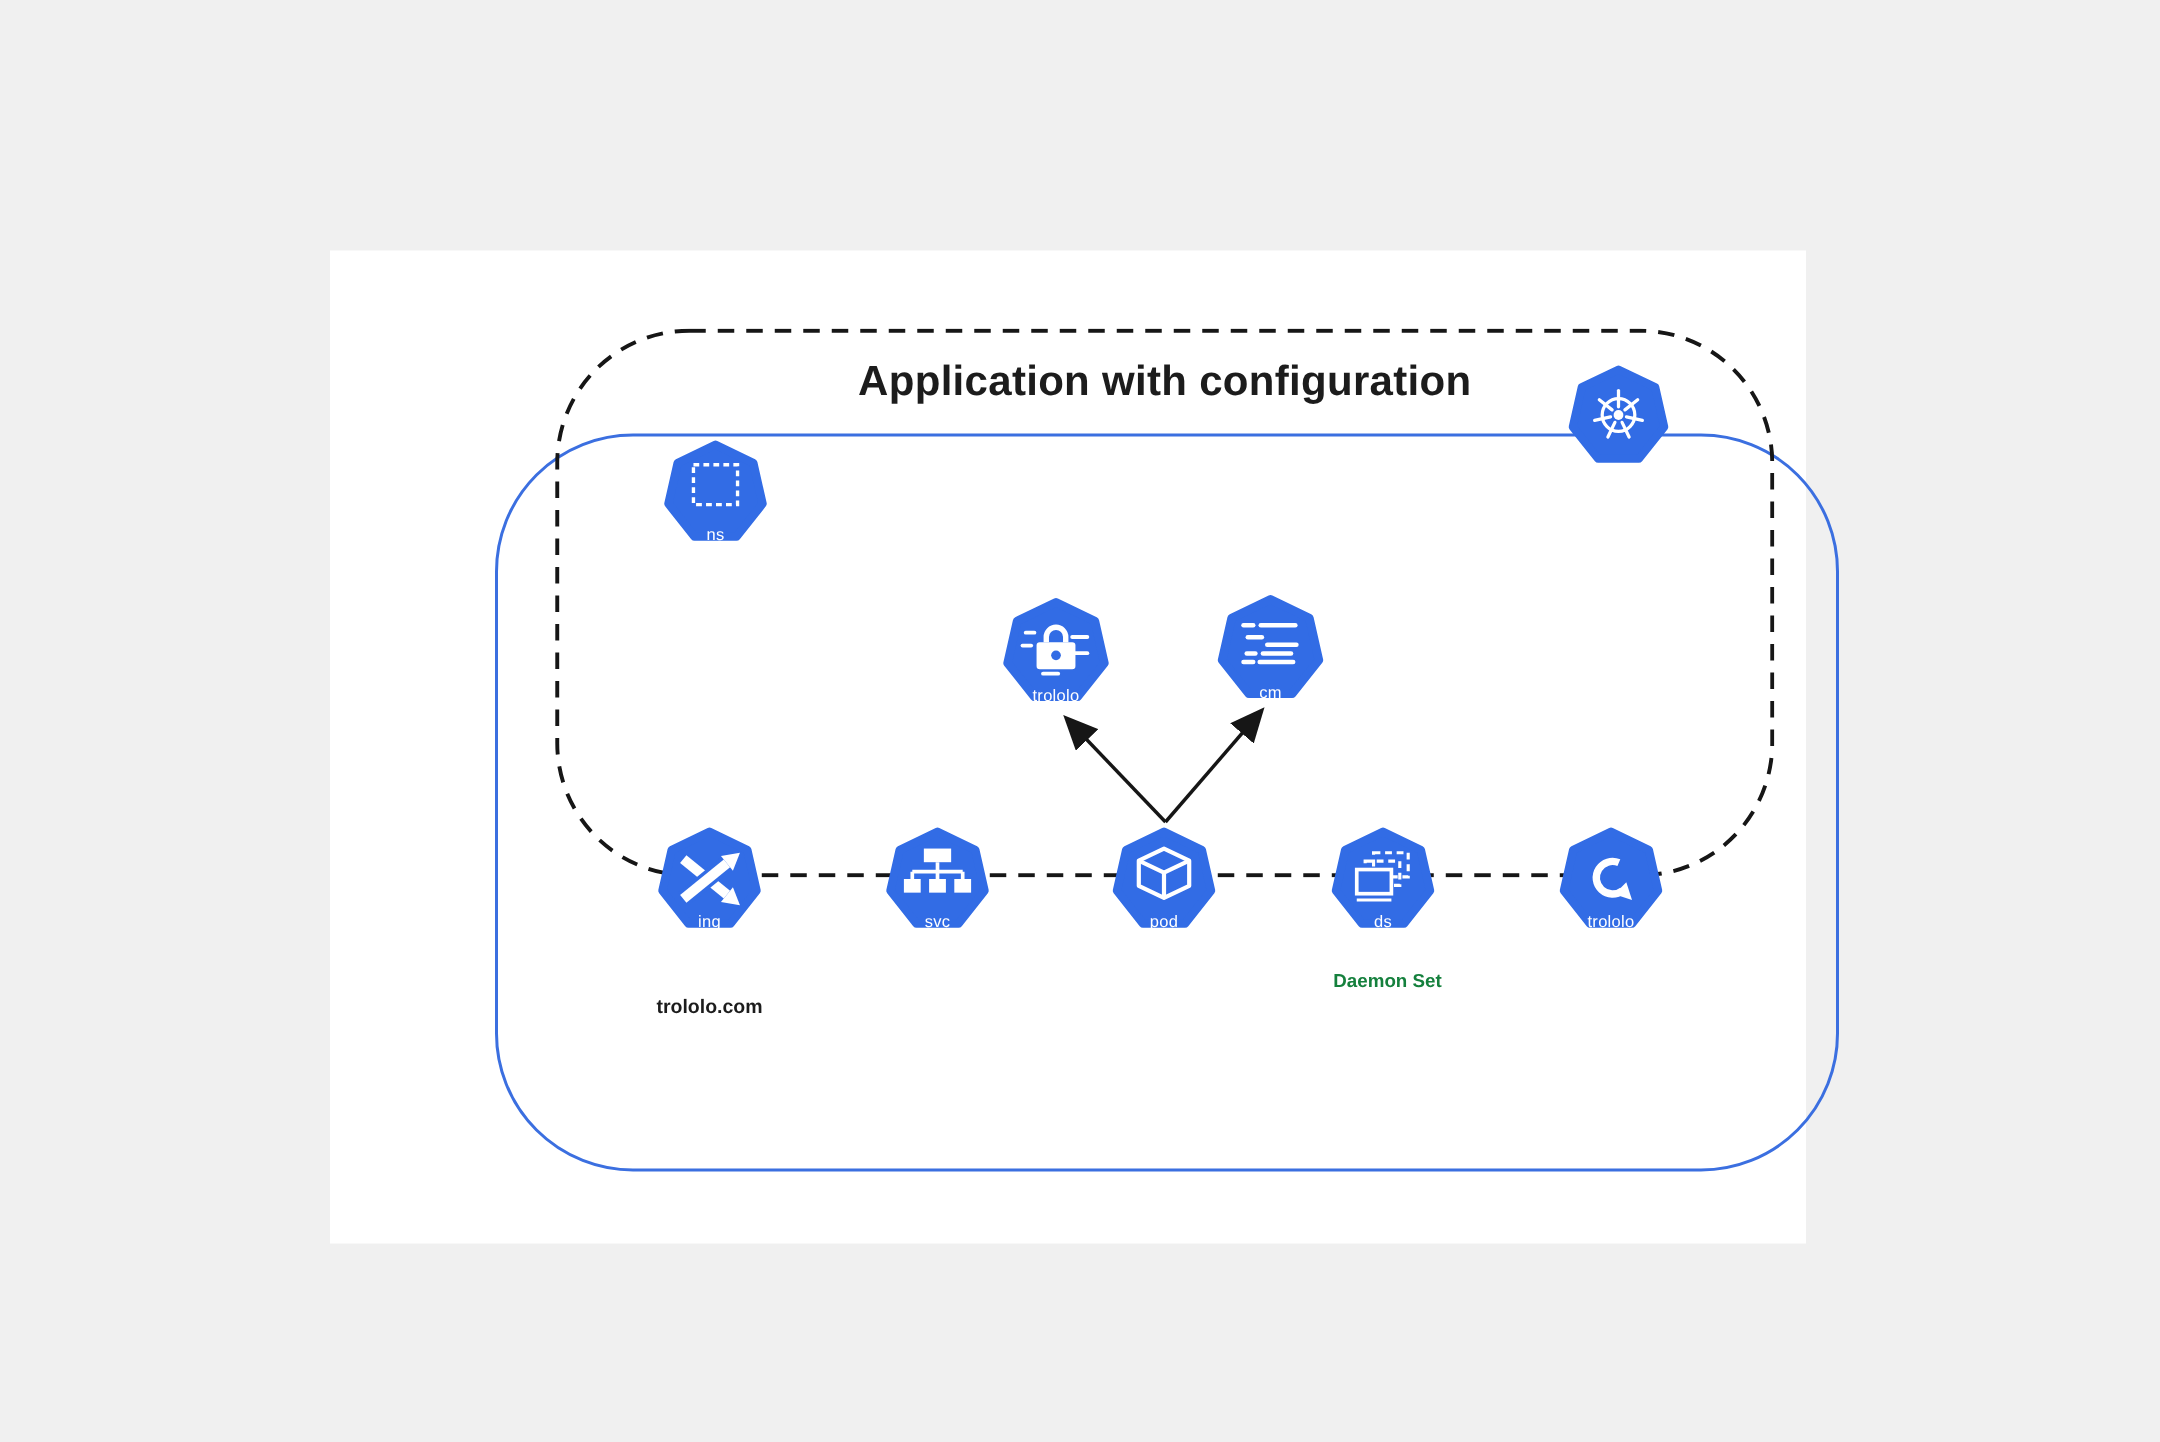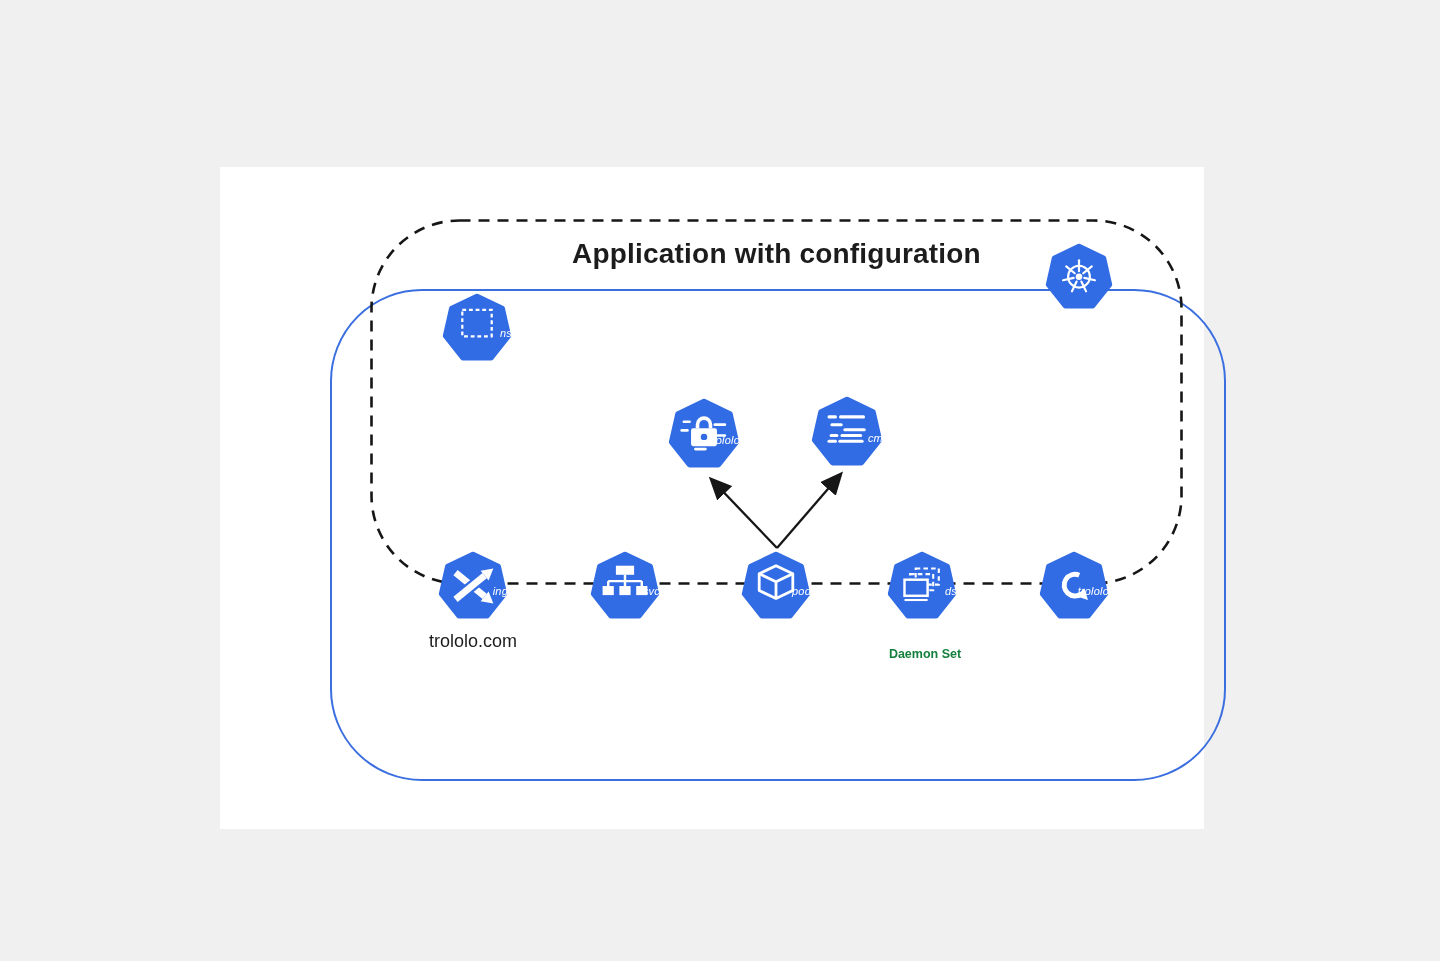--- a/index.html
+++ b/index.html
@@ -23,29 +23,28 @@
   #diagram-title{
     left:150px;top:71px;width:813px;
     text-align:center;
     font-size:28px;font-weight:700;color:#1c1c1c;
     letter-spacing:0.2px;
   }
   #edges{left:0;top:0;}
   .icon{position:absolute;}
   .icon svg{display:block;width:100%;height:100%;}
   .icon .lbl{
-    position:absolute;left:0;right:0;bottom:24px;
-    text-align:right;color:#ffffff;font-size:11px;font-weight:400;
+    position:absolute;left:0;right:0;bottom:0;
+    text-align:center;color:#ffffff;font-size:11px;font-weight:400;
     letter-spacing:0.2px;
-    font-style:italic;
   }
   .caption{
     position:absolute;text-align:center;color:#1c1c1c;
   }
-  #caption-ing{left:173px;top:464px;width:160px;font-size:18px;font-weight:400;}
+  #caption-ing{left:173px;top:496px;width:160px;font-size:13px;font-weight:700;}
   #caption-ds{left:645px;top:480px;width:120px;font-size:12.5px;font-weight:700;color:#15803d;}
 </style>
 </head>
 <body>
 
 <div id="canvas">
 
   <div id="cluster-border" class="abs"></div>
 
   <svg id="dashed-boundary" class="abs" width="813" height="366">

